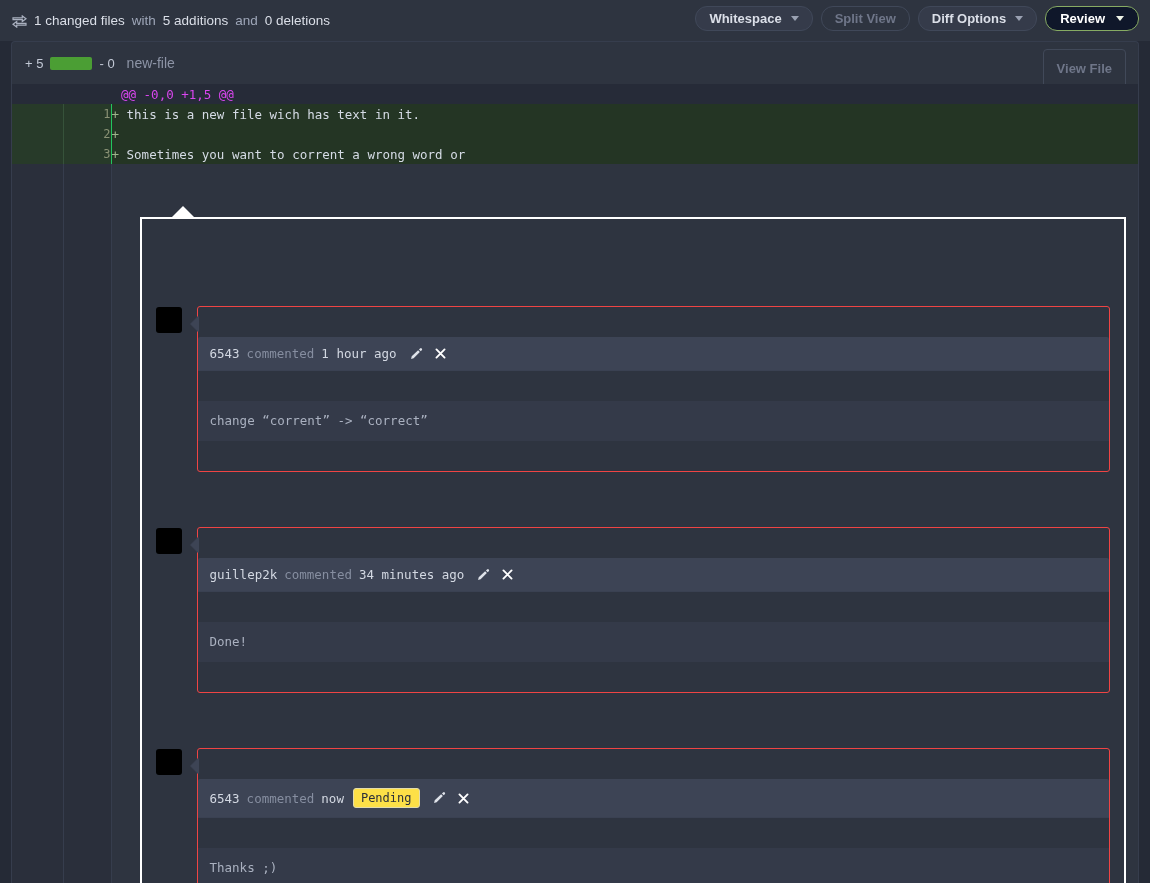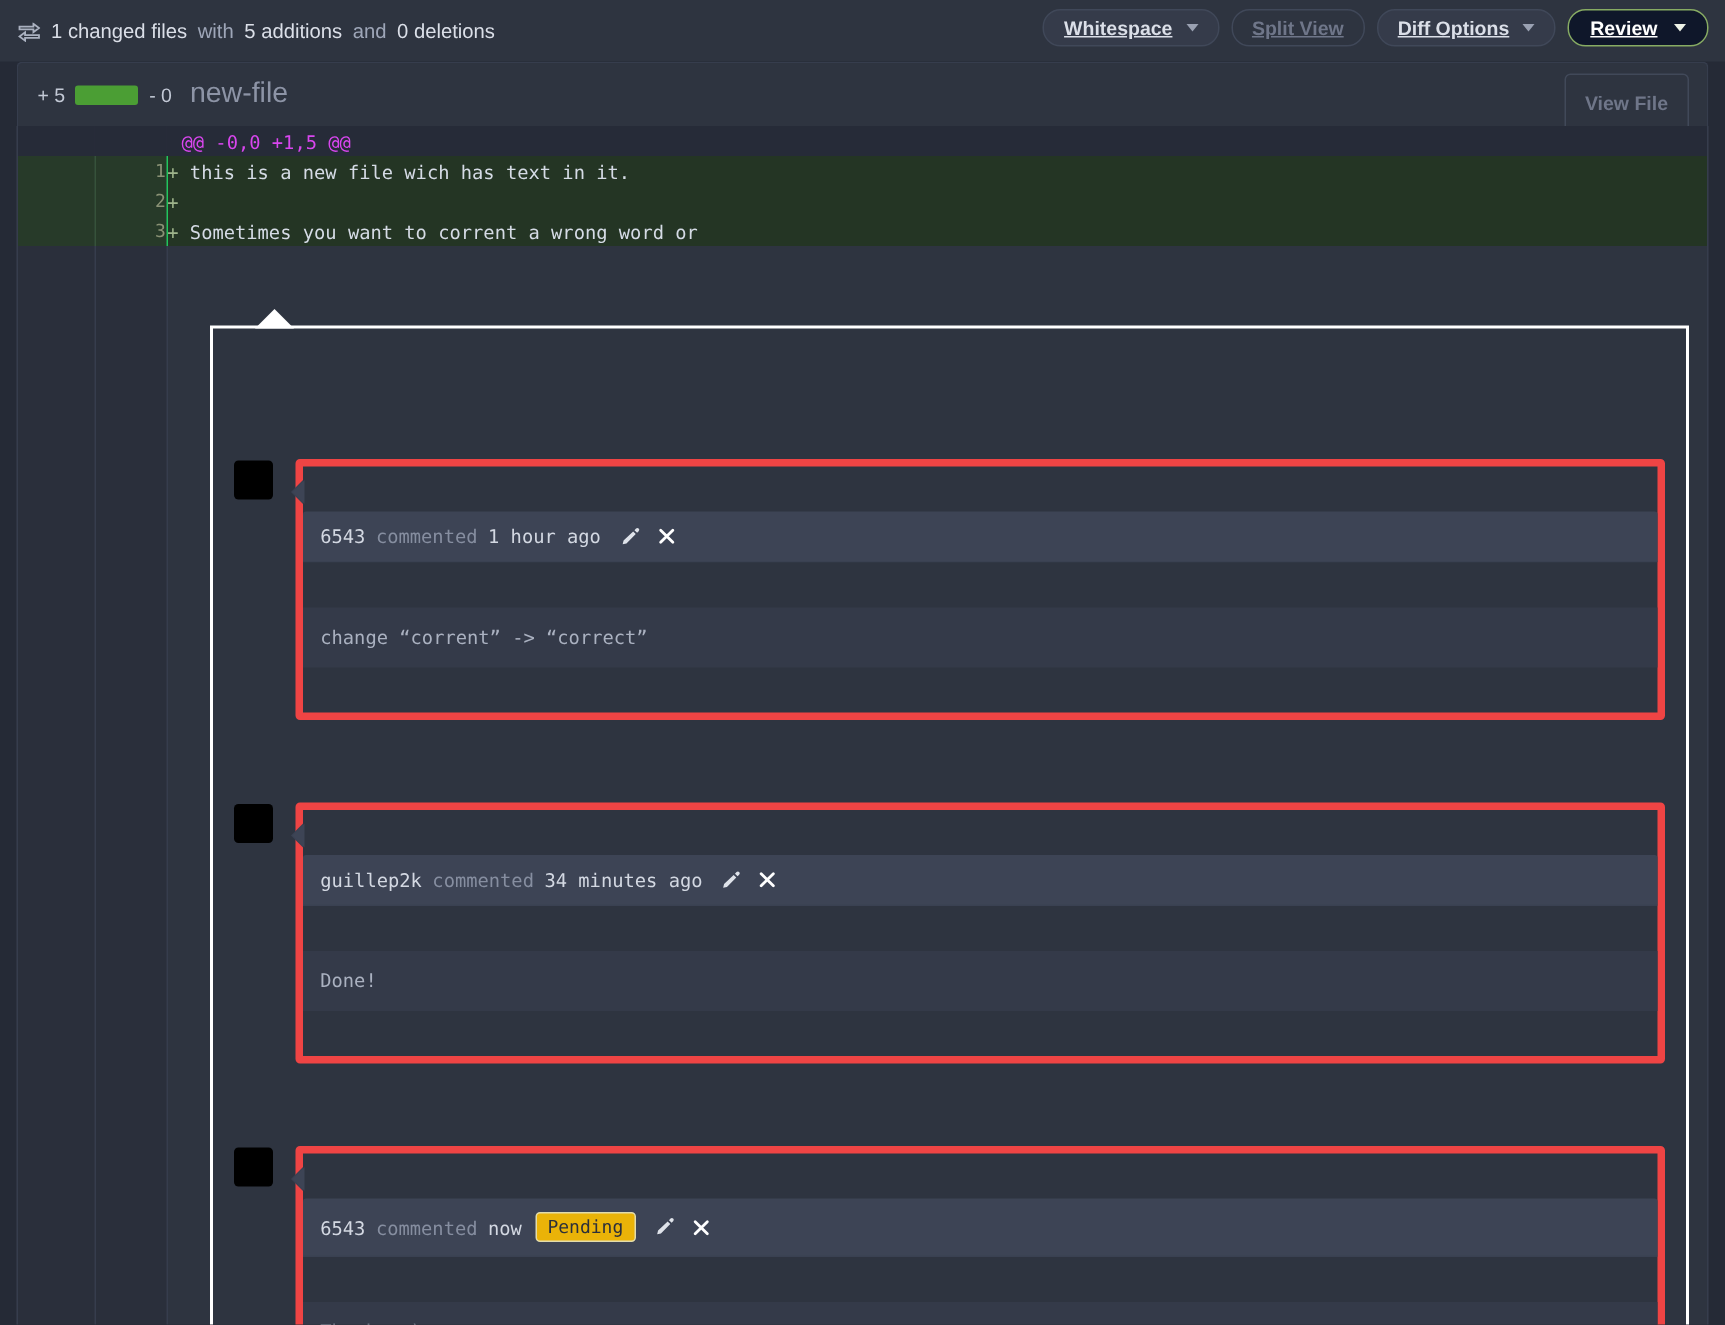--- a/index.html
+++ b/index.html
@@ -24,42 +24,42 @@
   .icon-diff { display: inline-block; width: 15px; height: 13px; position: relative; top: 1px; }
   .topbar-right {
     position: absolute; right: 11px; top: 6px;
     display: flex; align-items: center; gap: 8px;
   }
   .btn {
     height: 25px; padding: 0 13px; border-radius: 12px;
     display: flex; align-items: center; gap: 9px;
     font-size: 13px; font-weight: bold; color: #dbdfe8;
     background: #353b4a; border: 1px solid #404859;
-    white-space: nowrap; cursor: pointer; line-height: 1; text-decoration: underline;
+    white-space: nowrap; cursor: pointer; line-height: 1;
   }
   .btn.ghost { background: transparent; color: #6f7689; border-color: #404859; font-weight: bold; }
   .btn.primary { background: #0f172a; border-color: #87ab63; color: #ffffff; padding: 0 14px; }
   .caret {
     width: 0; height: 0; border-left: 4px solid transparent;
     border-right: 4px solid transparent; border-top: 5px solid #9aa1b2;
   }
   .btn.primary .caret { border-top-color: #eef3e7; margin-left: 2px; }
 
   
   .fileheader {
     position: absolute; left: 11px; top: 41px; width: 1128px; height: 43px;
     background: #2e3440; border: 1px solid #363d4d; border-bottom: none;
     border-radius: 4px 4px 0 0;
     display: flex; align-items: center;
   }
   .diffstat { display: flex; align-items: center; gap: 7px; margin-left: 13px; font-size: 13px; }
   .diffstat .add { color: #c3c9d6; }
   .diffstat .del { color: #c3c9d6; }
   .statbar { width: 42px; height: 13px; background: #4b9e34; border-radius: 2px; }
-  .filename { margin-left: 12px; font-size: 19px; color: #8d94a6; }
+  .filename { margin-left: 12px; font-size: 14px; color: #8d94a6; }
   .viewfile {
     position: absolute; right: 12px; top: 7px; height: 39px; padding: 0 13px;
     display: flex; align-items: center; font-size: 13px; font-weight: bold;
     color: #6f7689; background: transparent; border: 1px solid #414959;
     border-radius: 4px; cursor: pointer;
   }
 
   
   .diffwrap {
     position: absolute; left: 11px; top: 84px; width: 1128px;
@@ -104,21 +104,21 @@
   }
   .thread-inner { padding: 12px 14px 0 14px; }
 
   .comment { position: relative; display: flex; margin-bottom: 10px; }
   .avatar {
     width: 26px; height: 26px; border-radius: 3px; flex: 0 0 26px;
     margin-right: 15px; margin-top: 1px; overflow: hidden;
     background: #000; position: relative;
   }
   .comment-card {
-    flex: 1; border: 5px solid #ef4444; border-radius: 3px;
+    flex: 1; border: 1px solid #ef4444; border-radius: 3px;
     background: #2e3440; position: relative; min-width: 0;
   }
   .comment-card::before {
     content: ""; position: absolute; left: -8px; top: 9px;
     border-top: 8px solid transparent; border-bottom: 8px solid transparent;
     border-right: 8px solid #3a4152;
   }
   .comment-card::after {
     content: ""; position: absolute; left: -7px; top: 9px;
     border-top: 8px solid transparent; border-bottom: 8px solid transparent;
@@ -127,21 +127,21 @@
   .comment-head {
     background: #3d4455; border-bottom: 1px solid #3a4152;
     padding: 9px 12px; display: flex; align-items: center; gap: 7px;
     font-family: "DejaVu Sans Mono", "Liberation Mono", monospace; font-size: 12.5px;
     border-radius: 2px 2px 0 0;
   }
   .c-author { color: #d3d8e2; }
   .c-verb { color: #868ea0; }
   .c-time { color: #d3d8e2; }
   .badge-pending {
-    background: #eab308; color: #2b2f3a; border: 1px solid #e3dcaa;
+    background: #fde047; color: #2b2f3a; border: 1px solid #e3dcaa;
     border-radius: 3px; padding: 2px 7px; font-size: 12px; margin-left: 2px;
     font-family: "DejaVu Sans Mono", "Liberation Mono", monospace;
   }
   .act { margin-left: 4px; display: inline-flex; align-items: center; cursor: pointer; }
   .act.first { margin-left: 5px; }
   .comment-body {
     padding: 12px 12px 13px 12px; color: #aab1c0;
     font-family: "DejaVu Sans Mono", "Liberation Mono", monospace; font-size: 12.5px;
     background: #343a49;
   }

